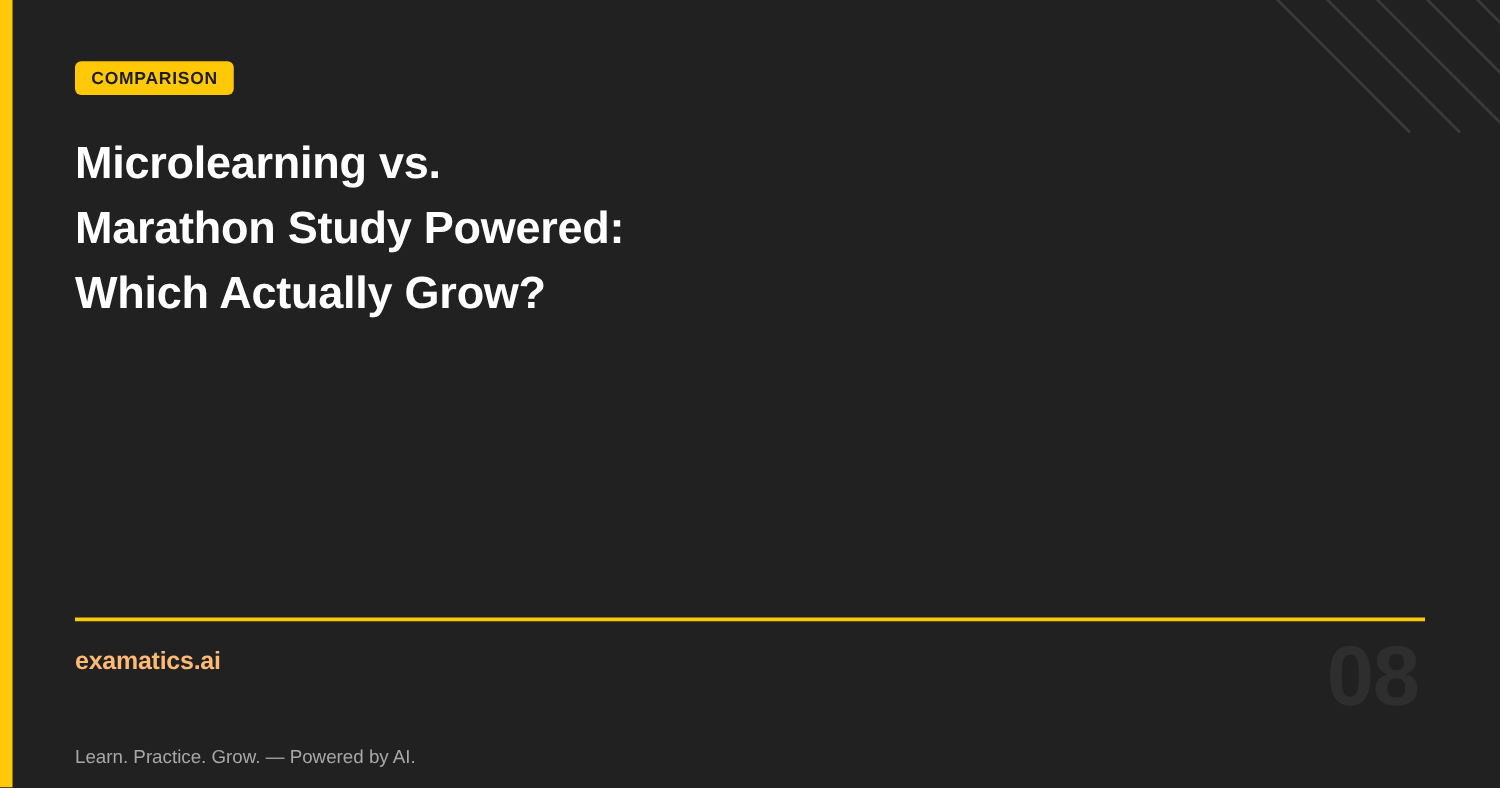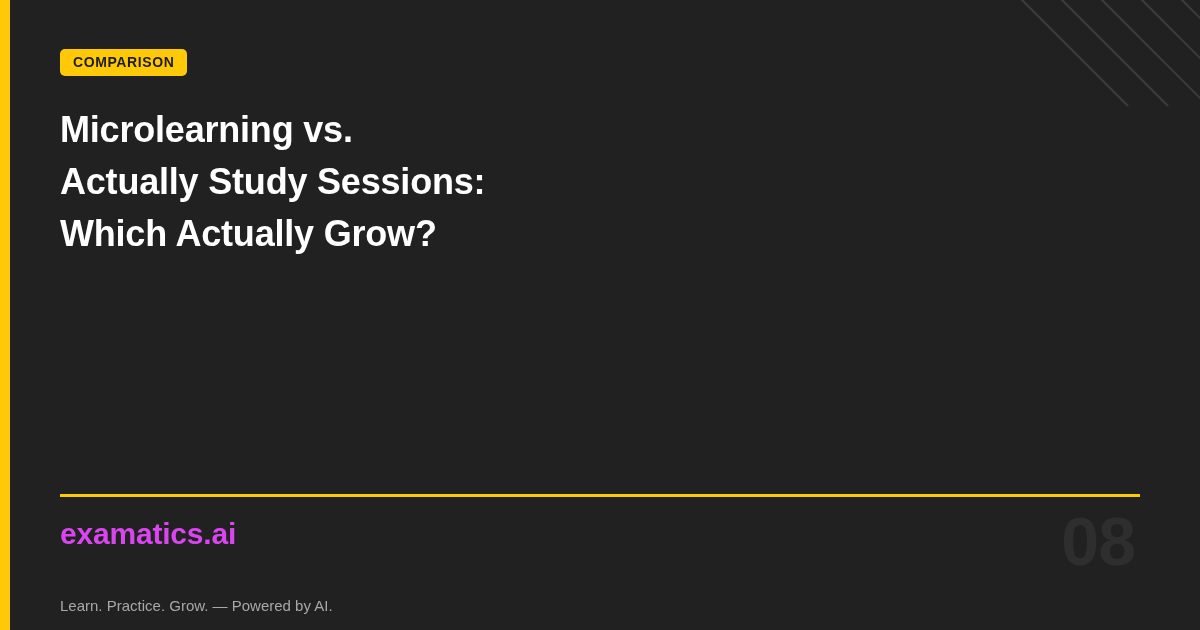--- a/index.html
+++ b/index.html
@@ -100,22 +100,22 @@
     left: 0;
     top: 512px;
     width: 1080px;
     height: 80px;
   }
 
   .brand {
     position: absolute;
     left: 0;
     top: 7px;
-    color: #d946ef;
-    font-size: 30px;
+    color: #fdba74;
+    font-size: 20px;
     font-weight: bold;
     line-height: 1;
     letter-spacing: -0.2px;
   }
 
   .tagline {
     position: absolute;
     left: 0;
     top: 46px;
     color: #A8A8A8;
@@ -152,21 +152,21 @@
       <line x1="198" y1="-4" x2="308" y2="106"></line>
     </g>
   </svg>
 
   <div class="content">
 
     <span class="badge">COMPARISON</span>
 
     <h1 class="title">
       <span class="title-line">Microlearning vs.</span>
-      <span class="title-line">Actually Study Sessions:</span>
+      <span class="title-line">Marathon Study Powered:</span>
       <span class="title-line">Which Actually Grow?</span>
     </h1>
 
     <div class="footer-rule"></div>
 
     <div class="footer">
       <div class="brand">examatics.ai</div>
       <div class="tagline">Learn. Practice. Grow. — Powered by AI.</div>
       <div class="page-number">08</div>
     </div>

